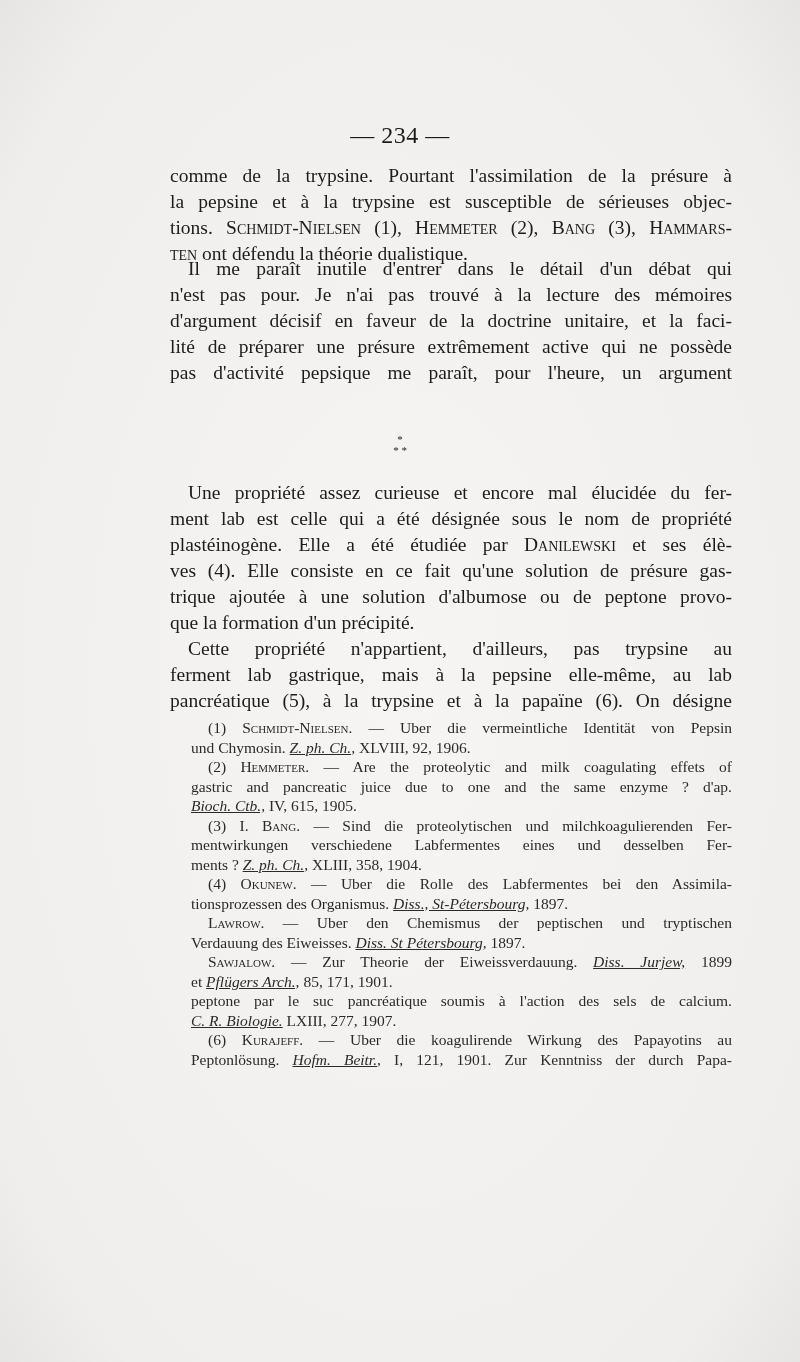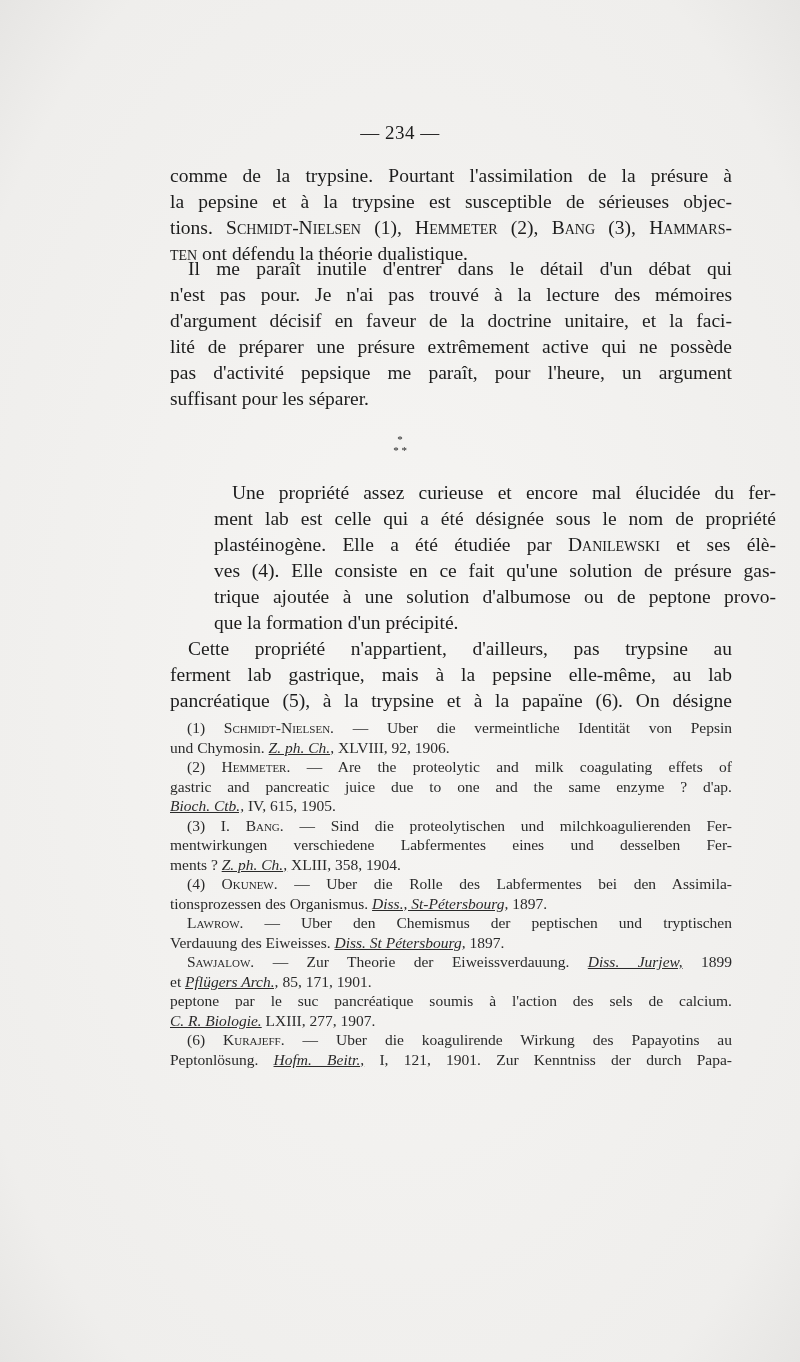--- a/index.html
+++ b/index.html
@@ -7,39 +7,39 @@
     width: 800px; height: 1362px; overflow: hidden;
     background: #f4f3f1;
     background-image: radial-gradient(ellipse at 50% 50%, #f6f5f3 0%, #efeeec 85%, #e6e5e3 100%);
     font-family: "Liberation Serif", "DejaVu Serif", serif;
     color: #1c1c1c;
     position: relative;
   }
   .page { position: absolute; left: 0; top: 0; width: 800px; height: 1362px; }
   .folio {
     position: absolute; top: 122px; left: 0; width: 800px; text-align: center;
-    font-size: 19px; letter-spacing: 0.5px;
+    font-size: 24px; letter-spacing: 0.5px;
   }
   .body-text {
     position: absolute; left: 170px; width: 562px;
     font-size: 19.5px; line-height: 26px;
   }
   .line { display: block; white-space: nowrap; text-align: justify; text-align-last: justify; height: 26px; }
   .line.last { text-align-last: left; }
   .line.indent { padding-left: 18px; }
   .sc { font-variant: small-caps; }
   .asterism {
     position: absolute; left: 0; width: 800px; top: 434px; text-align: center;
     font-size: 11px; line-height: 11px;
   }
   .notes {
     position: absolute; left: 170px; width: 562px; top: 718px;
     font-size: 15.5px; line-height: 19.5px; color: #2a2a2a;
   }
-  .notes .line { height: 19.5px; }
+  .notes .line { height: 19.5px; margin-left: 21px; }
   .notes .line.indent { padding-left: 17px; }
   i { font-style: italic; text-decoration: underline; }
 </style>
 </head>
 <body>
 
 <div class="page">
 
   <div class="folio">— 234 —</div>
 
@@ -49,29 +49,28 @@
     <span class="line"><span>tions. </span><span class="sc">Schmidt-Nielsen</span><span> (1), </span><span class="sc">Hemmeter</span><span> (2), </span><span class="sc">Bang</span><span> (3), </span><span class="sc">Hammars-</span></span>
     <span class="line last"><span class="sc">ten</span><span> ont défendu la théorie dualistique.</span></span>
   </div>
 
   <div class="body-text" style="top:256px;">
     <span class="line indent">Il me paraît inutile d'entrer dans le détail d'un débat qui</span>
     <span class="line">n'est pas pour. Je n'ai pas trouvé à la lecture des mémoires</span>
     <span class="line">d'argument décisif en faveur de la doctrine unitaire, et la faci-</span>
     <span class="line">lité de préparer une présure extrêmement active qui ne possède</span>
     <span class="line">pas d'activité pepsique me paraît, pour l'heure, un argument</span>
-    <span class="line last">suffisant pour les séparer.</span>
   </div>
 
   <div class="asterism">
     <div>*</div>
     <div>* *</div>
   </div>
 
-  <div class="body-text" style="top:480px;margin-left:44px;">
+  <div class="body-text" style="top:480px;">
     <span class="line indent">Une propriété assez curieuse et encore mal élucidée du fer-</span>
     <span class="line">ment lab est celle qui a été désignée sous le nom de propriété</span>
     <span class="line"><span>plastéinogène. Elle a été étudiée par </span><span class="sc">Danilewski</span><span> et ses élè-</span></span>
     <span class="line">ves (4). Elle consiste en ce fait qu'une solution de présure gas-</span>
     <span class="line">trique ajoutée à une solution d'albumose ou de peptone provo-</span>
     <span class="line last">que la formation d'un précipité.</span>
   </div>
 
   <div class="body-text" style="top:636px;">
     <span class="line indent">Cette propriété n'appartient, d'ailleurs, pas trypsine au</span>

